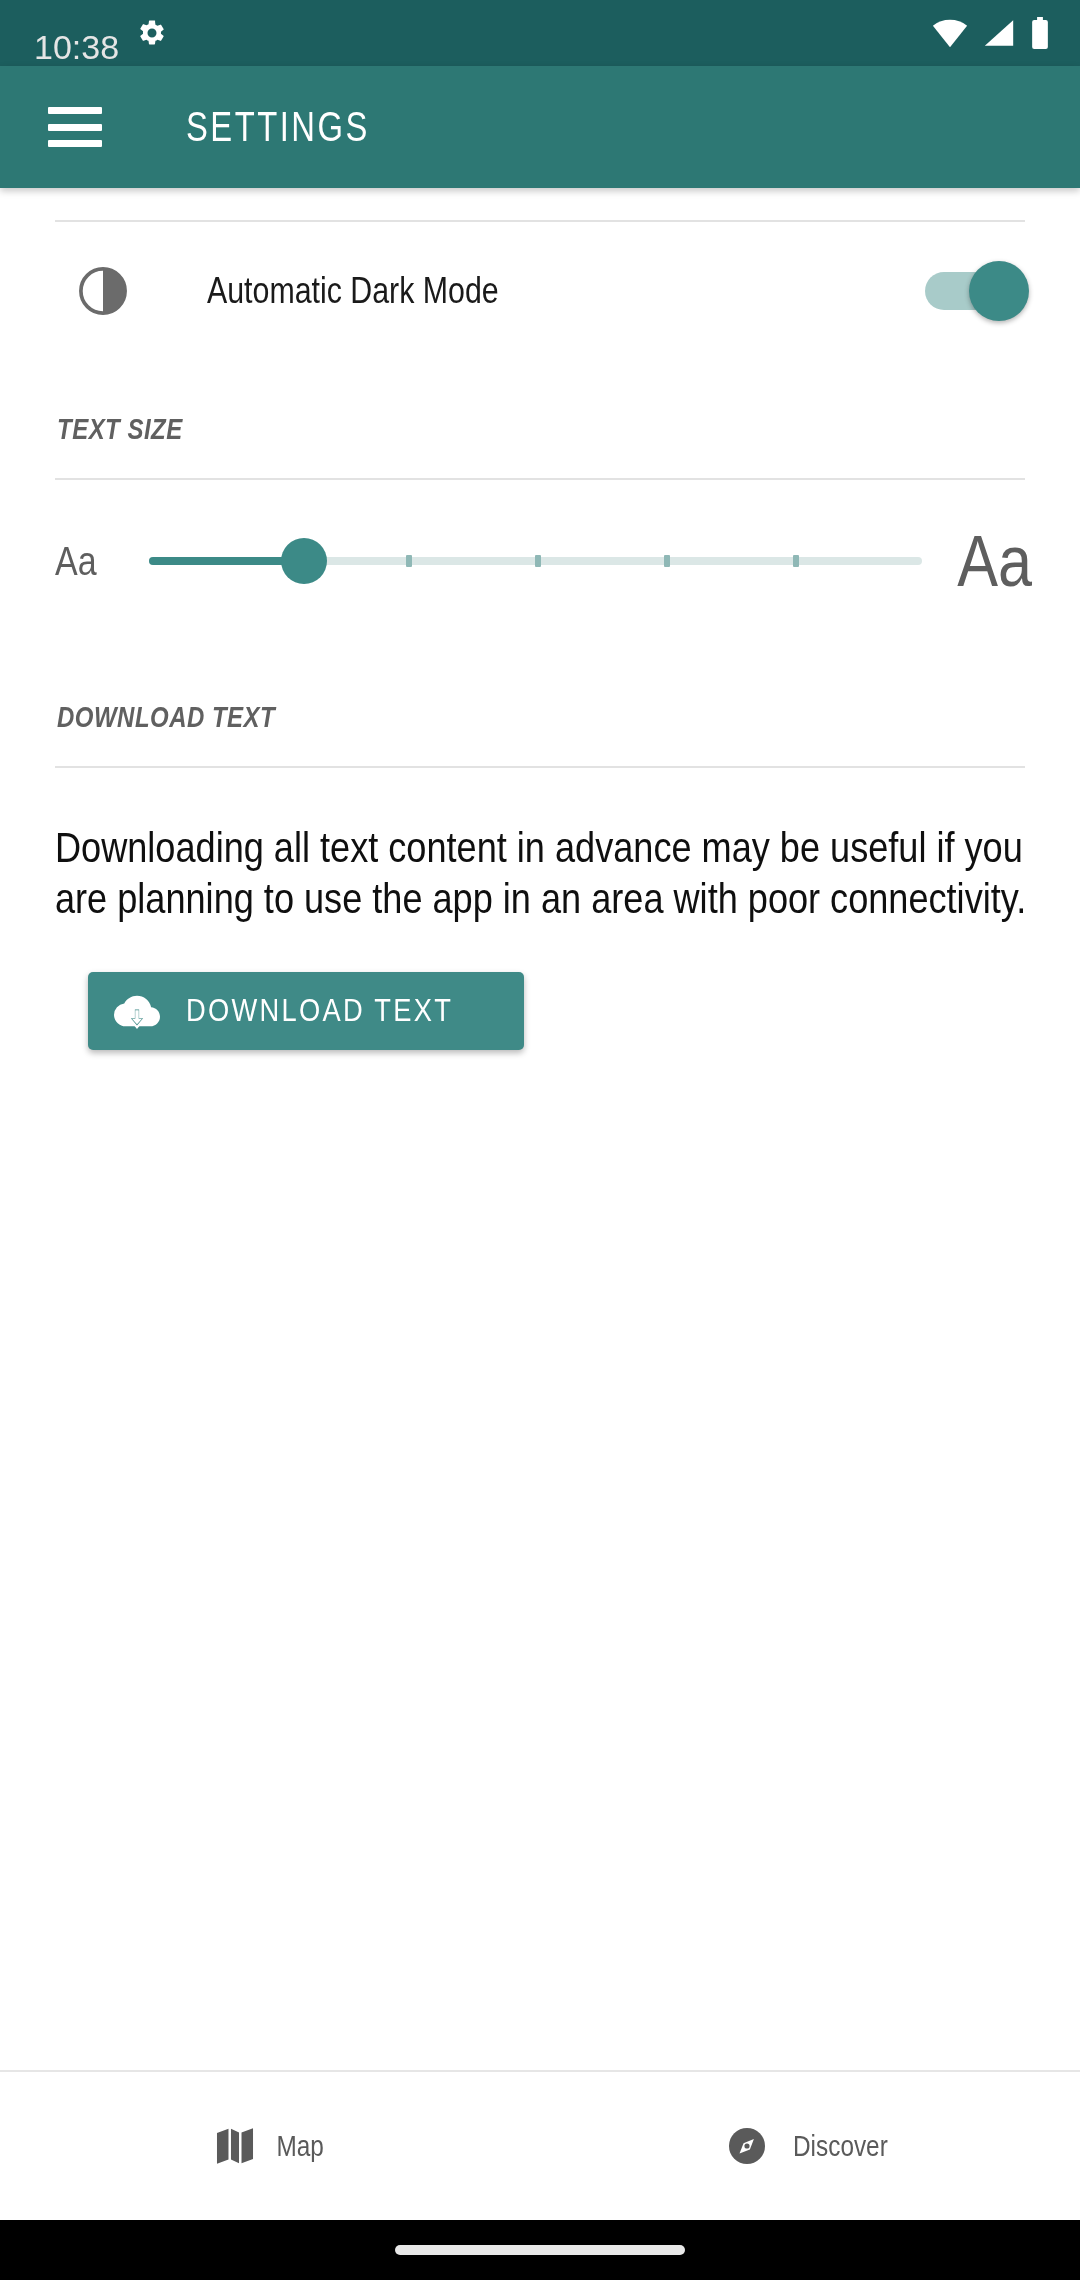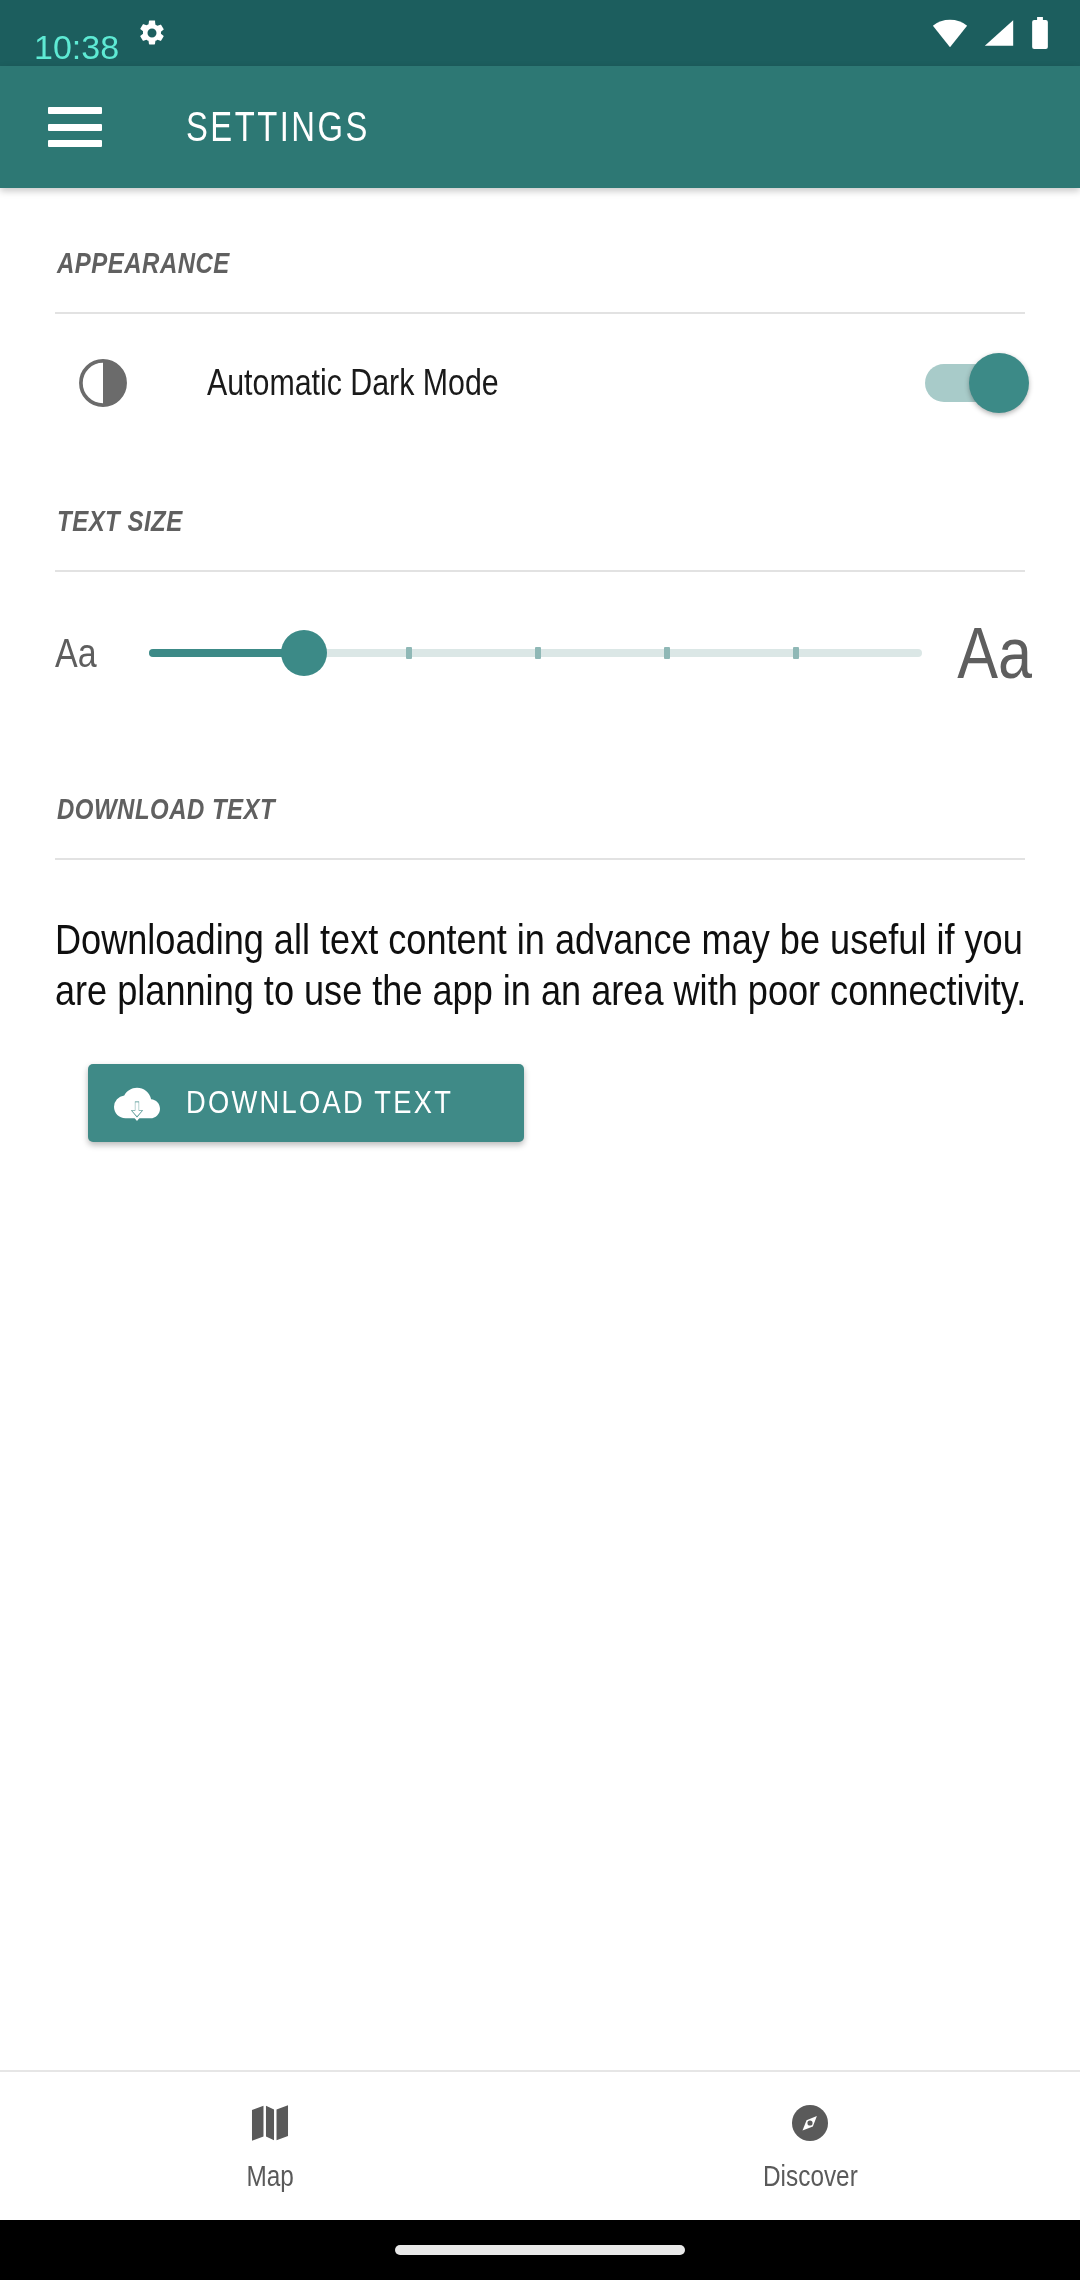--- a/index.html
+++ b/index.html
@@ -27,21 +27,21 @@
   .status-bar {
     height: 66px;
     background: #1c5e5e;
     display: flex;
     align-items: center;
     padding: 0 30px 0 34px;
     box-sizing: border-box;
     flex: 0 0 auto;
   }
   .status-time {
-    color: #5eead4;
+    color: #e5e5e5;
     font-size: 34px;
     font-family: "Liberation Sans", sans-serif;
     letter-spacing: 0px;
     line-height: 1;
     margin-top: 28px;
   }
   .status-left {
     display: flex;
     align-items: center;
     gap: 18px;
@@ -301,21 +301,21 @@
     flex: 0 0 auto;
     height: 148px;
     background: #ffffff;
     border-top: 2px solid #e6e6e6;
     display: flex;
     align-items: stretch;
   }
   .nav-item {
     flex: 1 1 0;
     display: flex;
-    flex-direction: column;
+    flex-direction: row;
     align-items: center;
     justify-content: center;
     gap: 14px;
     cursor: pointer;
   }
   .nav-item svg { display: block; }
   .nav-label {
     color: #5a5a5a;
     font-size: 29px;
     font-family: "Liberation Sans Narrow", "Liberation Sans", sans-serif;
@@ -371,23 +371,20 @@
       <span></span>
       <span></span>
       <span></span>
     </div>
     <div class="app-title">SETTINGS</div>
   </div>
 
   <div class="content">
 
     
-    <div class="appearance-header-wrap">
-      <div class="section-header">APPEARANCE</div>
-    </div>
     <div class="divider divider-appearance"></div>
 
     <div class="row-dark-mode">
       <svg class="icon-brightness" viewBox="0 0 24 24">
         <circle cx="12" cy="12" r="10.2" fill="#ffffff" stroke="#6b6b6b" stroke-width="1.7"></circle>
         <path fill="#6b6b6b" d="M12 1.8a10.2 10.2 0 0 1 0 20.4z"></path>
       </svg>
       <div class="row-label">Automatic Dark Mode</div>
       <div class="switch">
         <div class="switch-track"></div>

